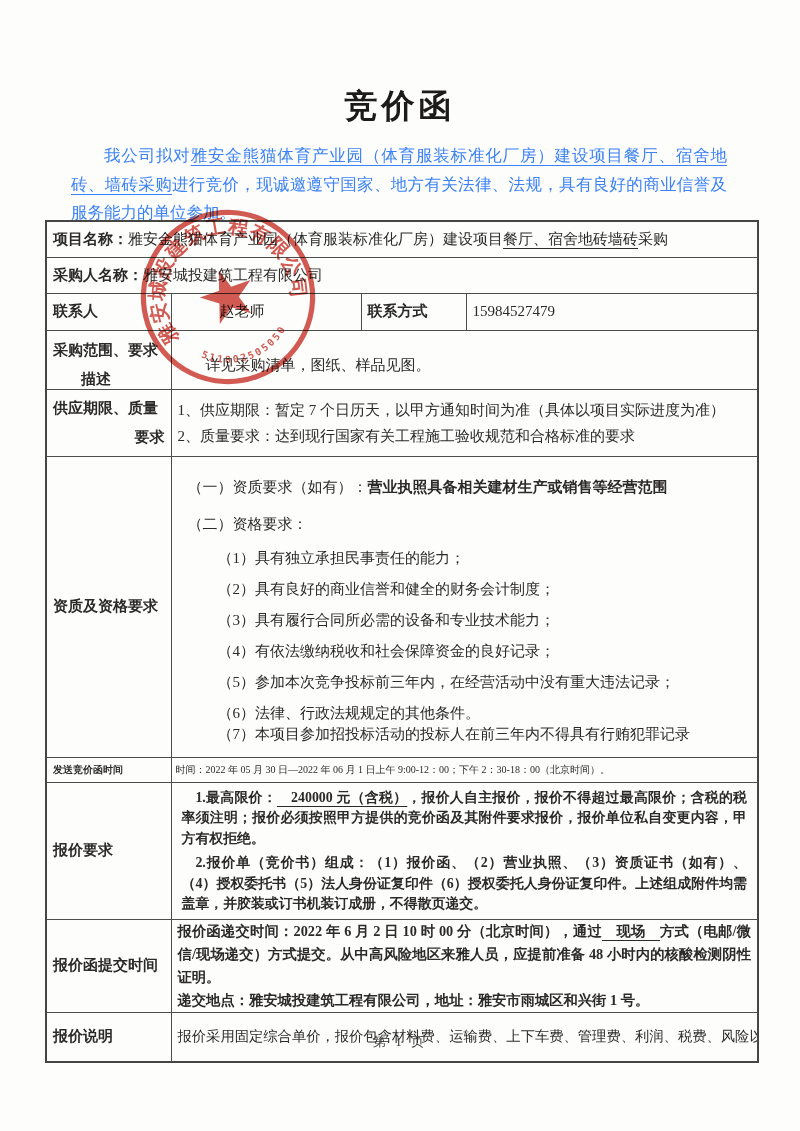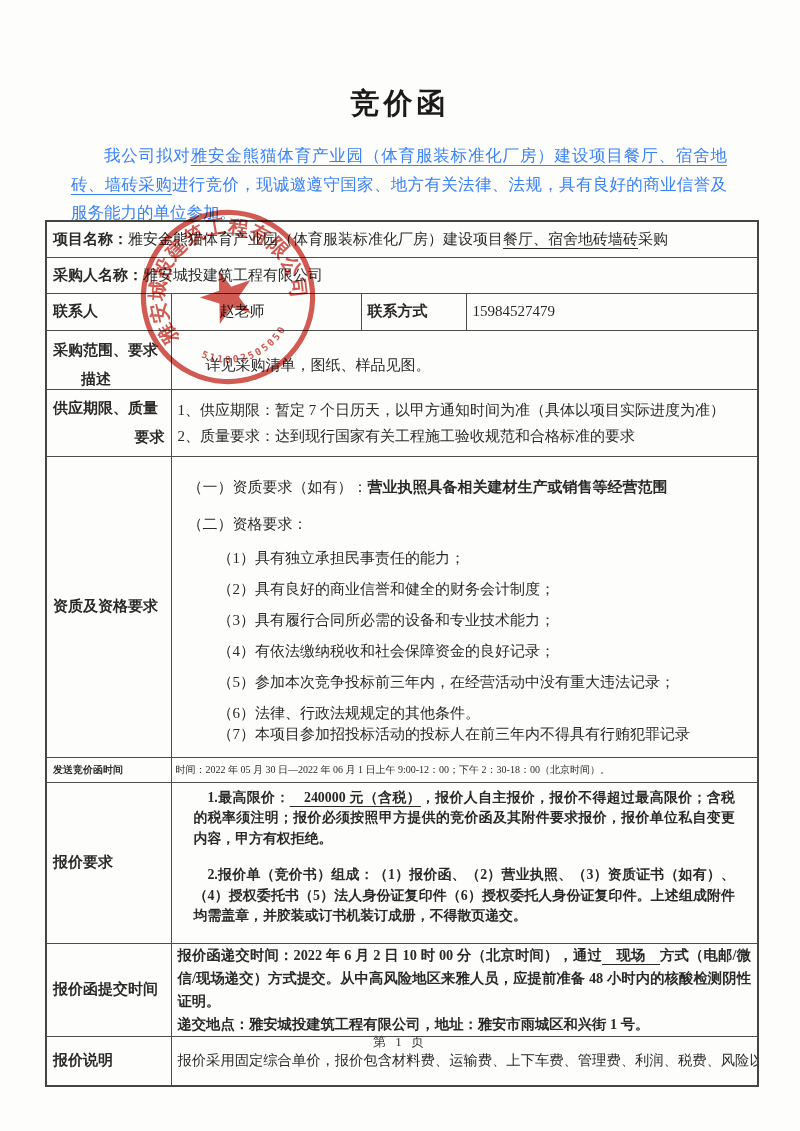--- a/index.html
+++ b/index.html
@@ -9,21 +9,21 @@
     font-family:"Liberation Serif","DejaVu Serif",serif;
     color:#262522;
     position:relative;
     overflow:hidden;
   }
   .page{position:absolute;inset:0;}
 
   .doc-title{
     position:absolute;top:84px;left:0;width:100%;
     text-align:center;
-    font-size:29px;font-weight:bold;letter-spacing:4px;
+    font-size:33px;font-weight:bold;letter-spacing:4px;
     color:#1c1b19;
   }
   .intro{
     position:absolute;top:142px;left:71px;width:656px;
     font-size:16.5px;line-height:28.5px;
     text-align:justify;text-indent:2em;
     color:#3b82f6;
   }
   .u{ text-decoration:underline; text-underline-offset:4px; text-decoration-thickness:1px; }
 
@@ -48,21 +48,21 @@
   .supply-label-line2{text-align:right;margin-top:10px;}
 
   .qual-item{padding-left:10px;}
   .qual-item.first{margin:10px 0 18px;}
   .qual-item.second{margin:0 0 14px;}
   .qual-sub{padding-left:40px;margin-bottom:10px;line-height:21px;}
   .qual-bold{font-weight:bold;font-family:"Liberation Sans","DejaVu Sans",sans-serif;}
 
   .send-row td{font-size:10px;white-space:nowrap;}
 
-  .offer-req p{margin:16px;line-height:20.5px;font-size:13.9px;font-weight:bold;text-align:justify;}
+  .offer-req p{margin:4px;line-height:20.5px;font-size:13.9px;font-weight:bold;text-align:justify;}
   .offer-req p.p1{text-indent:1em;margin-top:5px;}
   .offer-req p.p2{text-indent:1em;}
 
   .submit-cell p{margin:0;line-height:23px;font-size:14.3px;font-weight:bold;text-align:justify;}
 
   .note-cell{font-size:14.3px;white-space:nowrap;}
 
   .footer{
     position:absolute;top:1033px;left:0;width:100%;
     text-align:center;font-size:13px;letter-spacing:3px;color:#3a3936;

